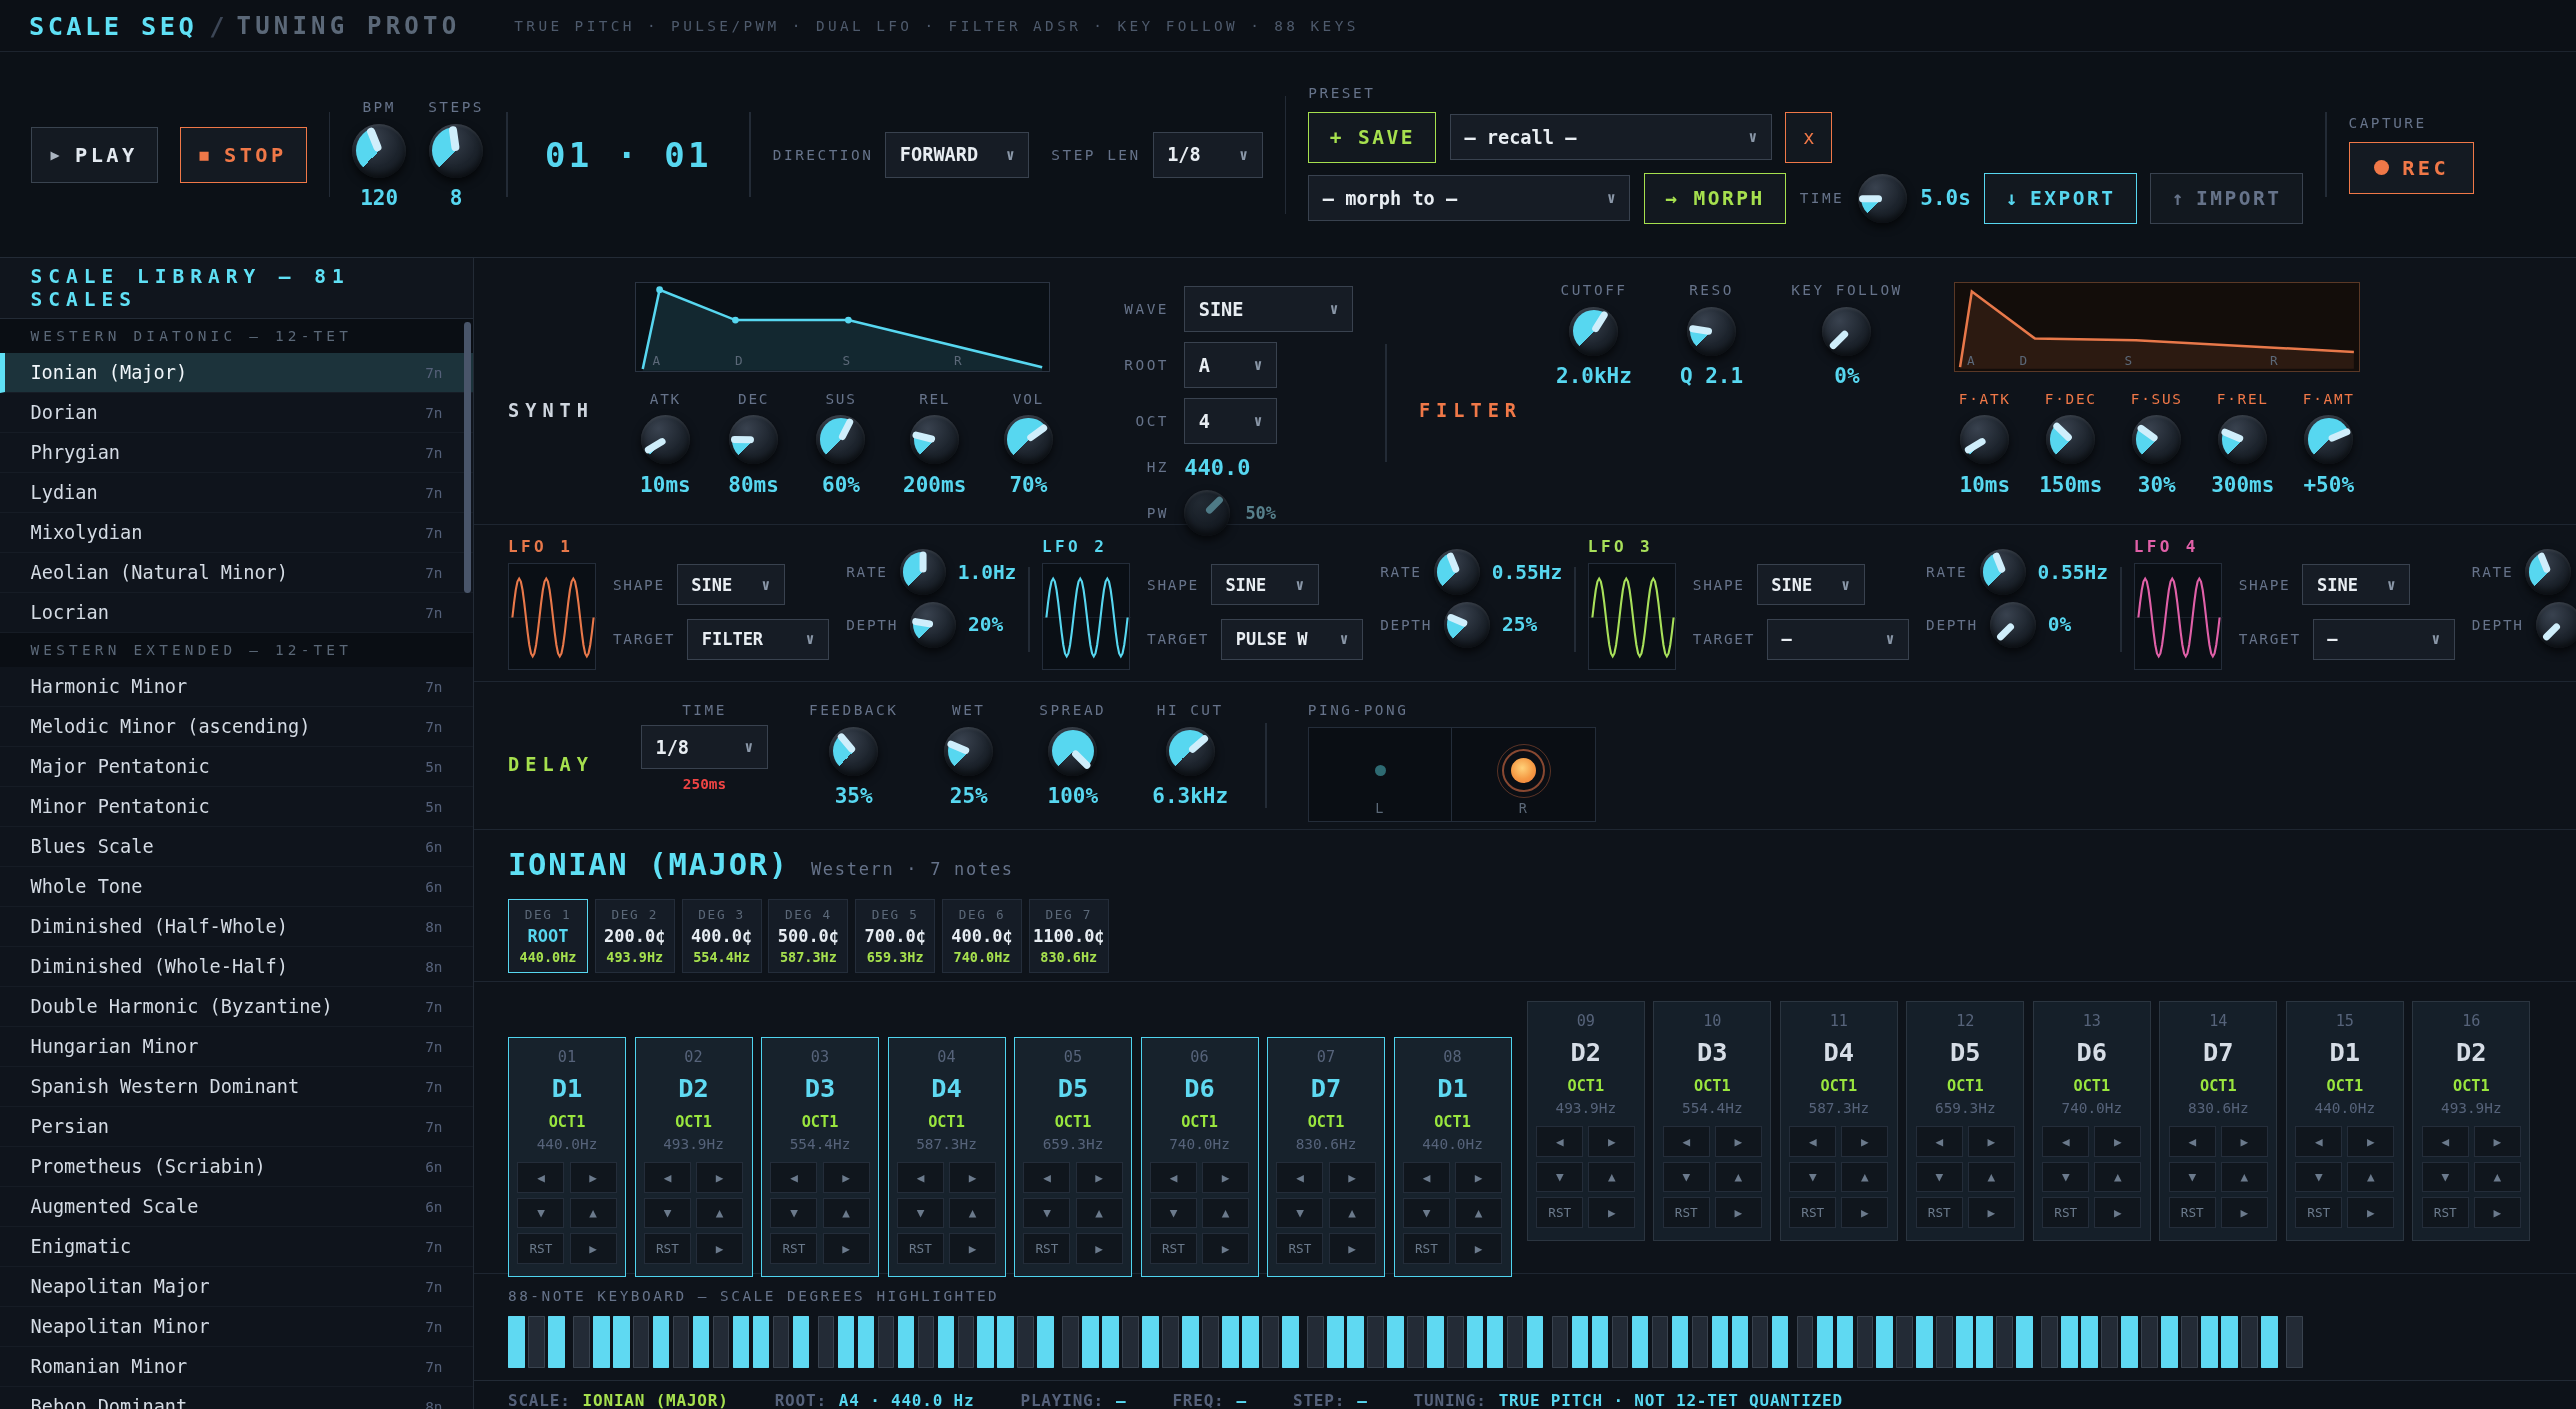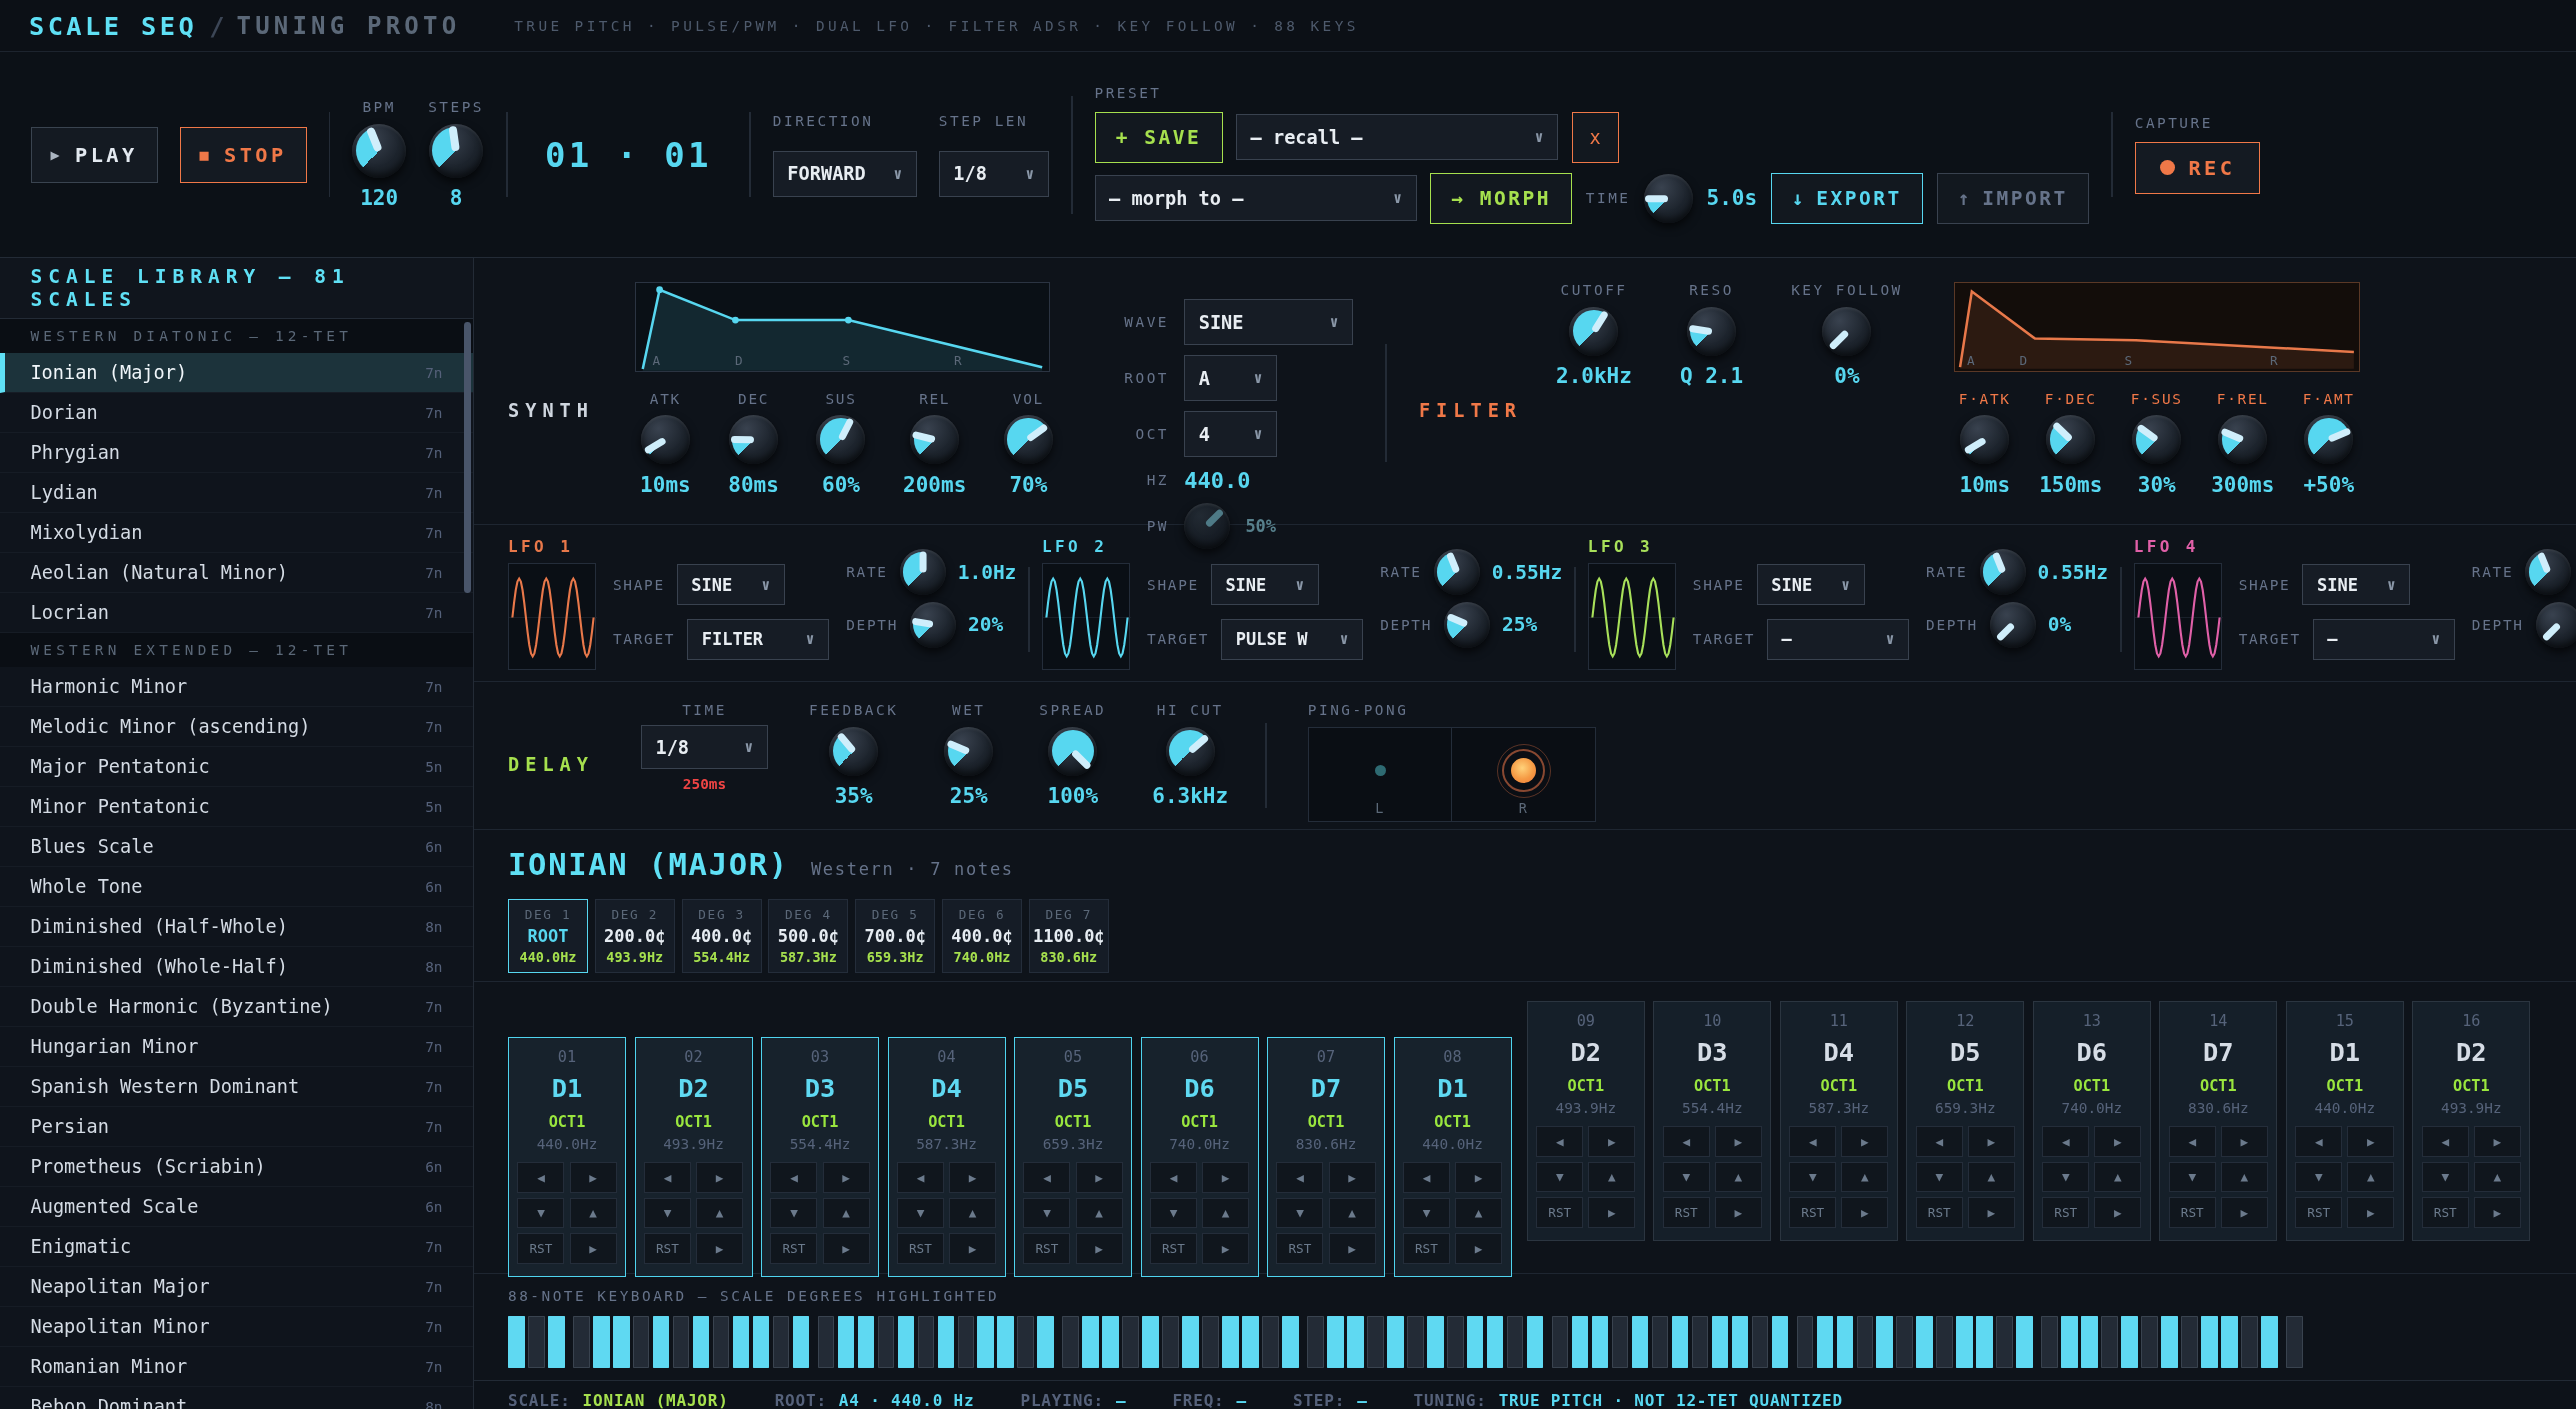--- a/index.html
+++ b/index.html
@@ -25,21 +25,21 @@
   .tbtn .ico { font-size:15.2px; color:#aab4c0; }
   .tbtn.stop { border-color:#f07848; color:#f07848; }
   .tbtn.stop .ico { color:#f07848; }
   .vdiv { width:1.7px; height:118px; background:#232b36; flex:0 0 1.7px; }
   .vdiv.short { height:85px; }
   .knobcol { display:flex; flex-direction:column; align-items:center; gap:8.5px; }
   .klabel { font-size:14.4px; letter-spacing:2.5px; color:#66738a; }
   .kvalue { font-size:21px; font-weight:bold; color:#57d7f0; }
   .pos { font-size:34px; font-weight:bold; letter-spacing:3.4px; color:#57d7f0; padding:0 15.2px; }
 
-  .selcol { display:flex; flex-direction:column; gap:22px; align-items:flex-start; }
+  .selcol { display:flex; flex-direction:row; gap:12px; align-items:center; }
   .select { display:flex; align-items:center; justify-content:space-between; gap:13.5px;
             background:#161c25; border:0.8px solid #39424f; color:#e8edf2;
             font-size:18.6px; font-weight:bold; padding:0 13.5px; height:46px; cursor:pointer; }
   .select .chev { color:#8a97a8; font-size:15.2px; }
 
   .preset-block { display:flex; flex-direction:column; gap:10.2px; }
   .preset-row { display:flex; align-items:center; gap:13.5px; }
   .gbtn { display:flex; align-items:center; justify-content:center; height:51px; padding:0 20.3px;
           border:1.7px solid #a6e04e; color:#a6e04e; background:#12181f; font-size:19.5px;
           font-weight:bold; letter-spacing:2.5px; cursor:pointer; }
@@ -103,21 +103,21 @@
   .sec-label { font-size:18.6px; font-weight:bold; letter-spacing:6px; color:#cfd6df; }
   .synth-name { width:127px; margin-top:118px; }
   .env-col { width:423px; display:flex; flex-direction:column; }
   .envbox { position:relative; width:415px; height:90px; background:#0a1016;
             border:0.8px solid #2b3442; }
   .envbox.orange { border-color:#5a3826; background:#130d0a; }
   .envbox svg { position:absolute; inset:0; }
   .env-letter { position:absolute; bottom:3.4px; font-size:12.7px; letter-spacing:1.7px; color:#5b6878; }
   .knob-row { display:flex; justify-content:space-between; padding:0 5.1px; margin-top:18.6px; }
   .knob-row .klabel { letter-spacing:1.7px; }
-  .mid-col { margin-left:47px; display:flex; flex-direction:column; gap:10.2px; margin-top:17px; }
+  .mid-col { margin-left:47px; display:flex; flex-direction:column; gap:10.2px; margin-top:4px; }
   .mid-row { display:flex; align-items:center; gap:15.2px; height:46px; }
   .mid-row .klabel { width:64px; text-align:right; }
   .hzval { font-size:22px; font-weight:bold; color:#57d7f0; }
   .pwval { font-size:17px; font-weight:bold; color:#57808c; }
   .filter-label { margin-top:118px; color:#f07848; }
   .fknob-row { display:flex; gap:48px; }
   .fenv-col { margin-left:34px; display:flex; flex-direction:column; }
   .fenv-col .envbox { width:406px; }
   .fenv-col .knob-row .klabel { color:#f07848; }
   .syn-div { margin:0 32px; align-self:center; }

